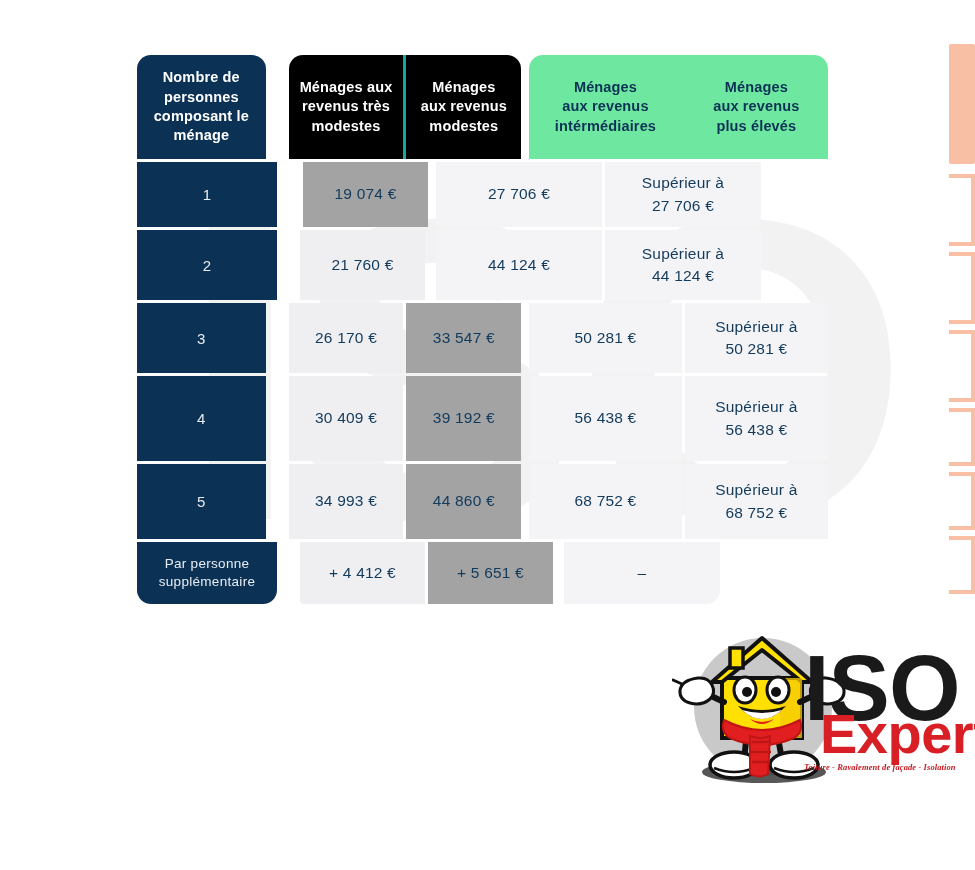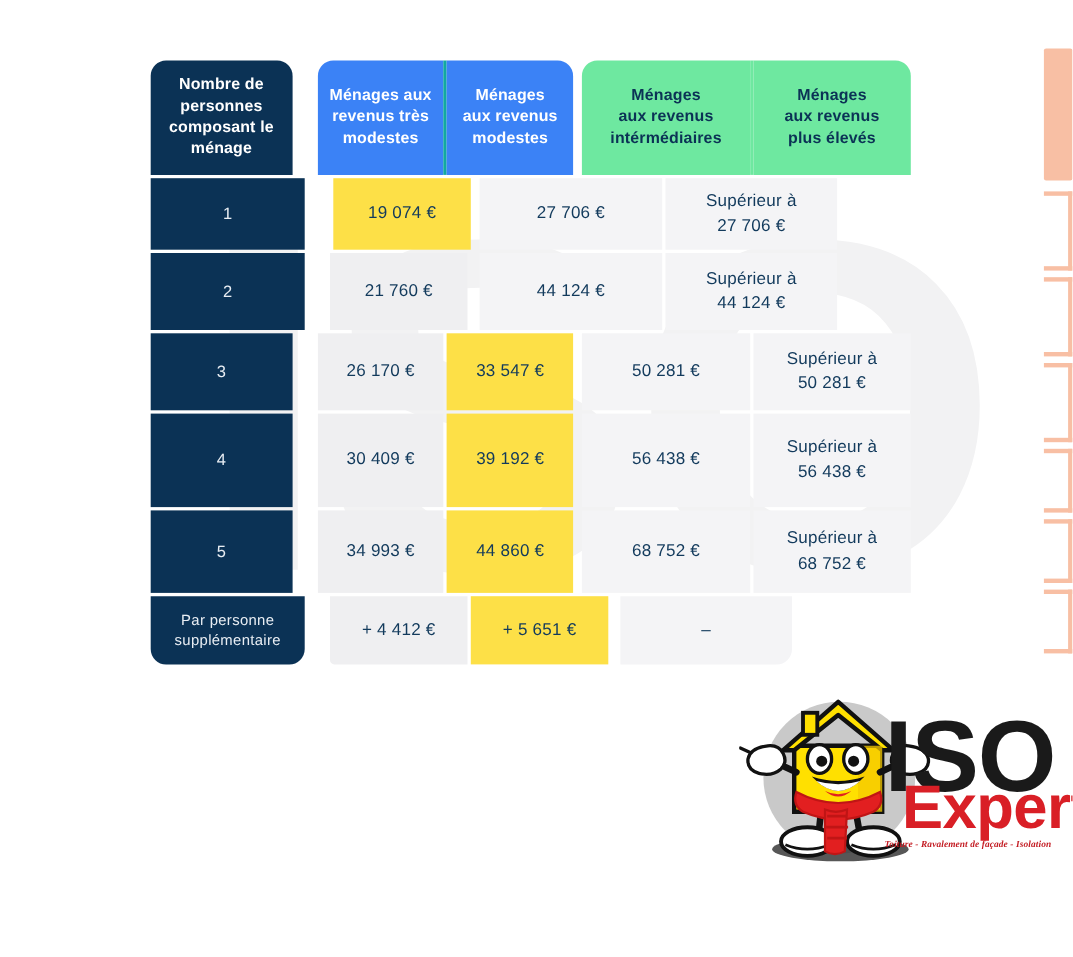--- a/index.html
+++ b/index.html
@@ -55,39 +55,39 @@
   .g-md { width:8px;  flex:0 0 8px; }
   .g-lg { width:23px; flex:0 0 23px; }
 
   
   .hrow { height:104px; }
   .hcell {
     font-size:14.5px; font-weight:bold; line-height:1.34;
     letter-spacing:.15px;
   }
   .h-navy  { background:#0b3255; color:#ffffff; border-radius:14px 14px 0 0; }
-  .h-teal  { background:#3b82f6; color:#ffffff; }
+  .h-teal  { background:#000000; color:#ffffff; }
   .h-teal-l{ border-radius:14px 0 0 0; }
   .h-teal-r{ border-radius:0 14px 0 0; }
   .h-green { background:#6ee8a0; color:#0b3255; }
   .h-green-l{ border-radius:14px 0 0 0; }
   .h-green-r{ border-radius:0 14px 0 0; }
 
   
   .brow { margin-top:3px; }
   .bcell-navy {
     background:#0b3255; color:#e8edf3;
     font-size:15px; font-weight:400; letter-spacing:.3px;
   }
   .bcell {
     background:#efeff1; color:#123a5c;
     font-size:15.5px; font-weight:400; letter-spacing:.2px;
     line-height:1.45;
   }
-  .bcell.alt { background:#fde047; }
+  .bcell.alt { background:#a3a3a3; }
   .bcell.lite{ background:#f4f4f6; }
 
   .r1 { height:65px; }
   .r2 { height:70px; }
   .r3 { height:70px; }
   .r4 { height:85px; }
   .r5 { height:75px; }
   .r6 { height:62px; }
 
   .last-navy { border-radius:0 0 14px 14px; font-size:13.5px; line-height:1.35; }

